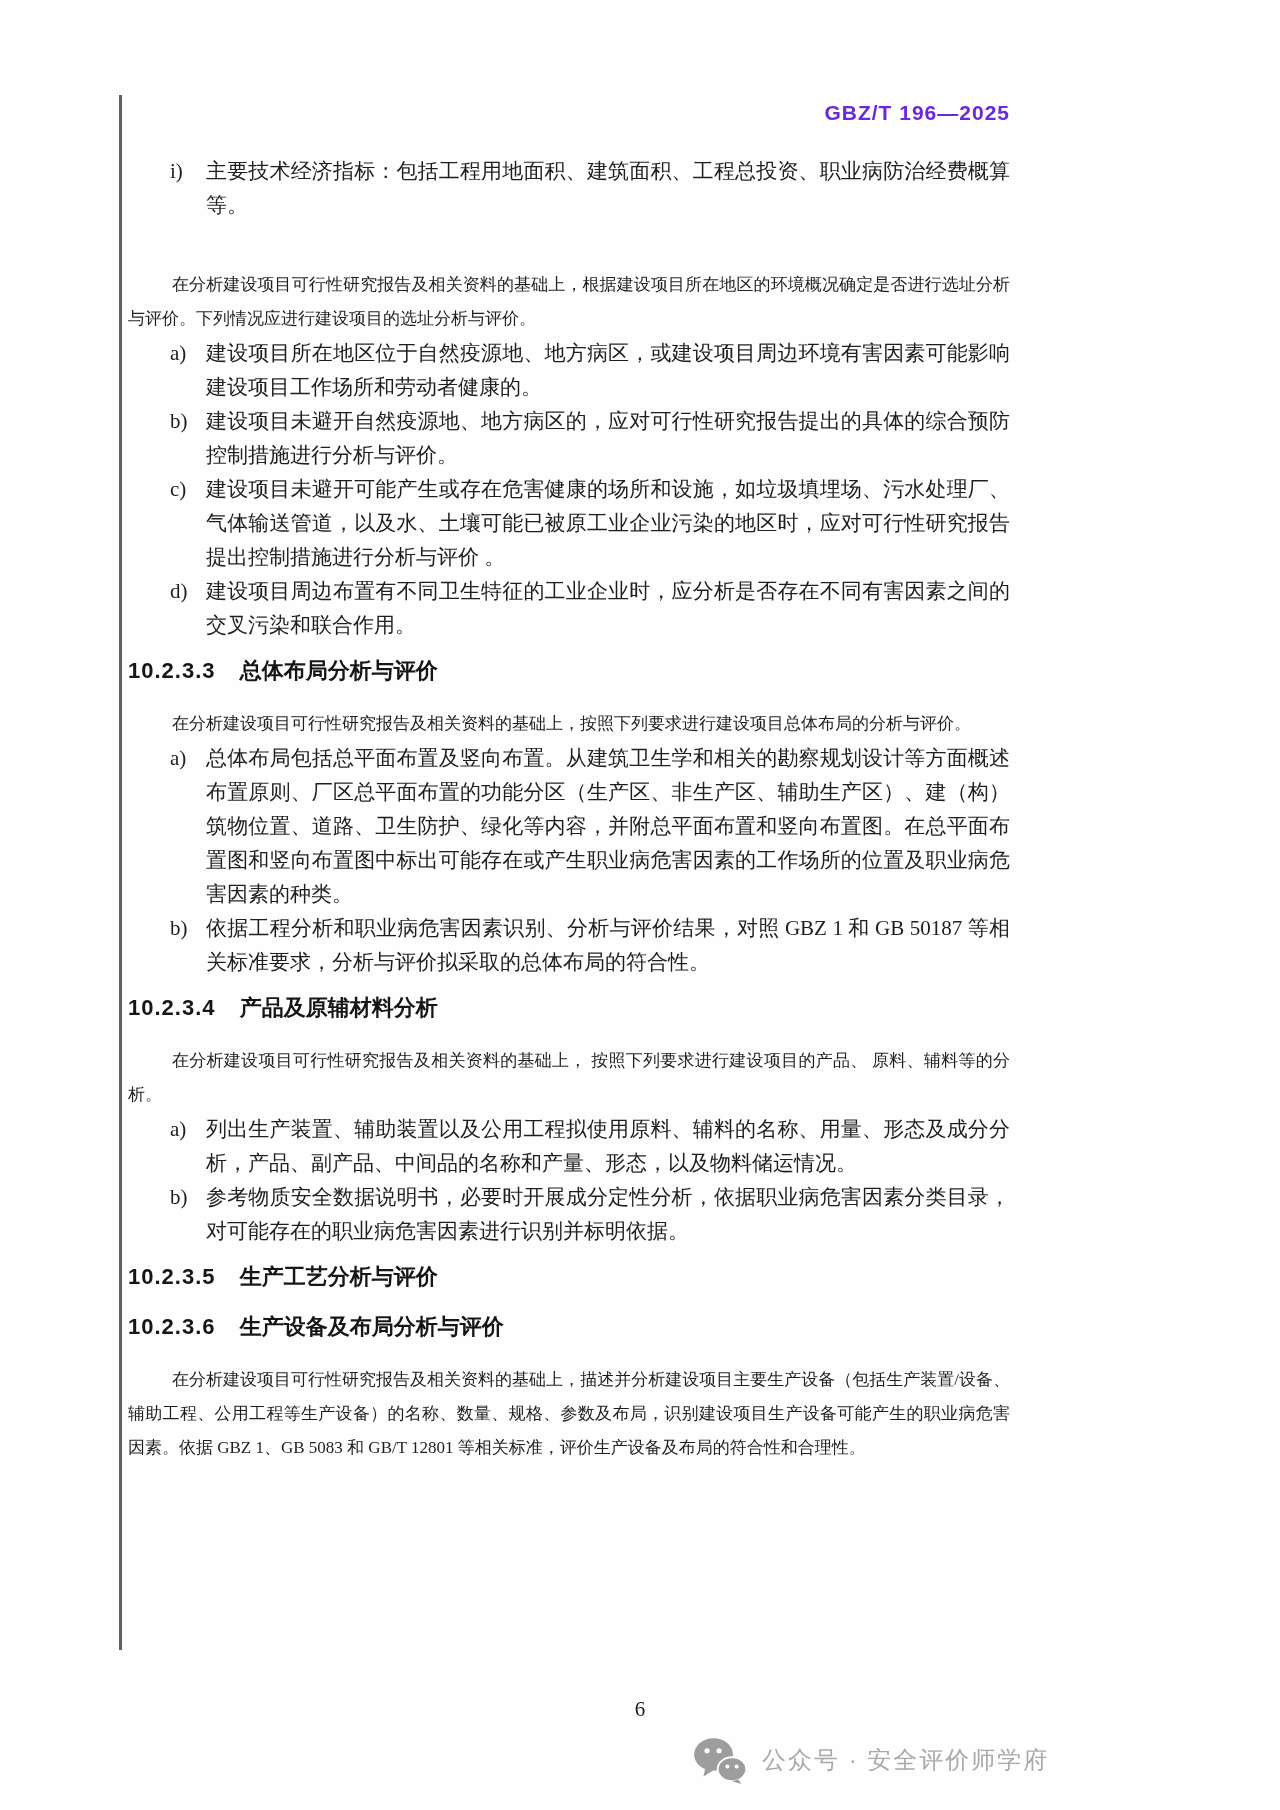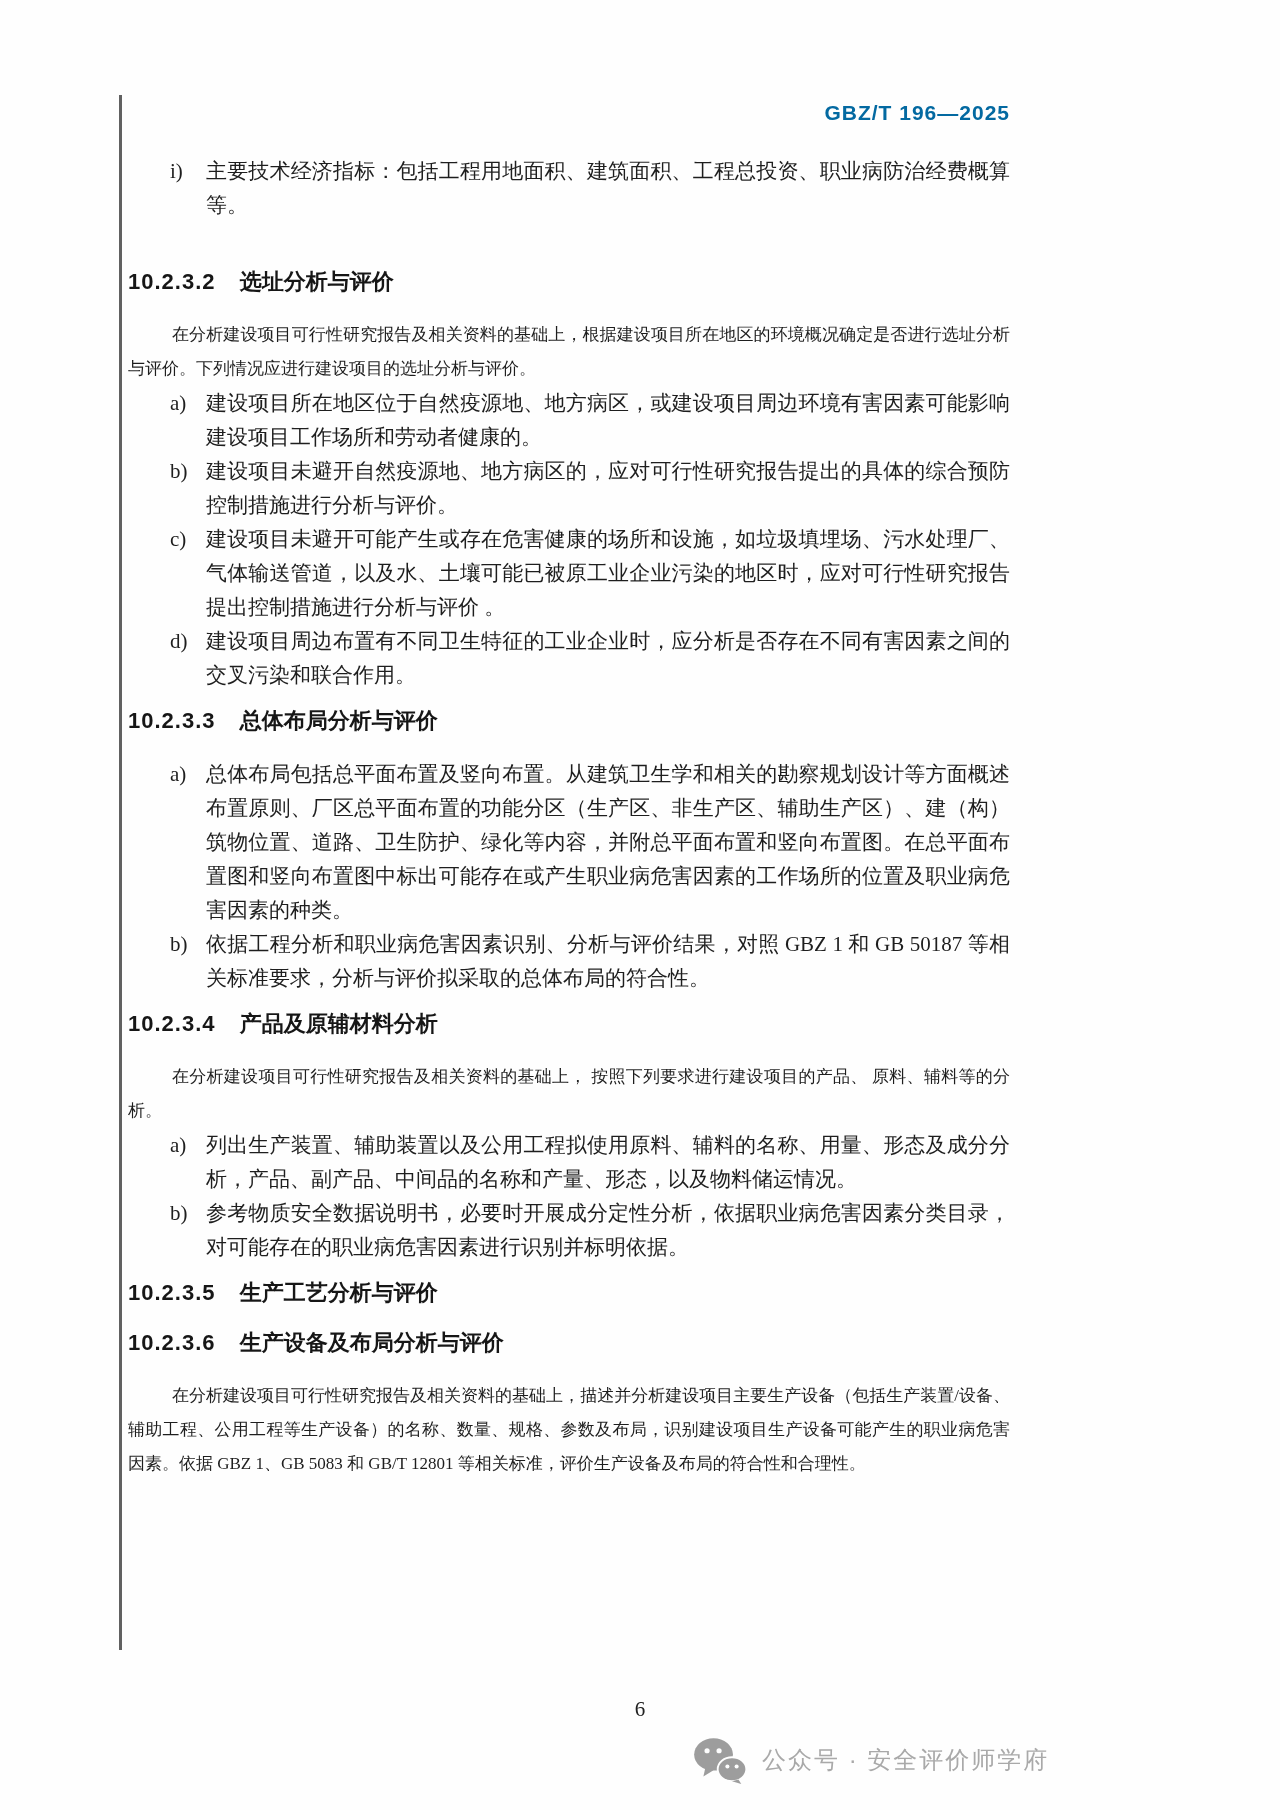--- a/index.html
+++ b/index.html
@@ -30,21 +30,21 @@
     width: 882px;
   }
   .doc-header {
     margin: 100px 0 0 0;
     text-align: right;
     font-family: "Liberation Sans", "DejaVu Sans", sans-serif;
     font-weight: bold;
     font-size: 21px;
     line-height: 26px;
     letter-spacing: 1px;
-    color: #0369a1;
+    color: #6d28d9;
   }
   .item {
     display: flex;
     font-size: 21px;
     line-height: 34px;
     margin: 0;
     padding-left: 42px;
   }
   .item-label { flex: none; width: 36px; }
   .item-text  { flex: 1; text-align: justify; }
@@ -101,24 +101,20 @@
 
   <div class="content">
 
     <div class="doc-header">GBZ/T 196—2025</div>
 
     <div class="item intro-item">
       <span class="item-label">i)</span>
       <span class="item-text">主要技术经济指标：包括工程用地面积、建筑面积、工程总投资、职业病防治经费概算等。</span>
     </div>
 
-    <h3 class="section-heading">
-      <span class="sec-num">10.2.3.2</span>
-      <span class="sec-title">选址分析与评价</span>
-    </h3>
     <p class="para">在分析建设项目可行性研究报告及相关资料的基础上，根据建设项目所在地区的环境概况确定是否进行选址分析与评价。下列情况应进行建设项目的选址分析与评价。</p>
     <div class="item">
       <span class="item-label">a)</span>
       <span class="item-text">建设项目所在地区位于自然疫源地、地方病区，或建设项目周边环境有害因素可能影响建设项目工作场所和劳动者健康的。</span>
     </div>
     <div class="item">
       <span class="item-label">b)</span>
       <span class="item-text">建设项目未避开自然疫源地、地方病区的，应对可行性研究报告提出的具体的综合预防控制措施进行分析与评价。</span>
     </div>
     <div class="item">
@@ -127,20 +123,21 @@
     </div>
     <div class="item">
       <span class="item-label">d)</span>
       <span class="item-text">建设项目周边布置有不同卫生特征的工业企业时，应分析是否存在不同有害因素之间的交叉污染和联合作用。</span>
     </div>
 
     <h3 class="section-heading">
       <span class="sec-num">10.2.3.3</span>
       <span class="sec-title">总体布局分析与评价</span>
     </h3>
+    <p class="para">在分析建设项目可行性研究报告及相关资料的基础上，按照下列要求进行建设项目总体布局的分析与评价。</p>
     <div class="item">
       <span class="item-label">a)</span>
       <span class="item-text">总体布局包括总平面布置及竖向布置。从建筑卫生学和相关的勘察规划设计等方面概述布置原则、厂区总平面布置的功能分区（生产区、非生产区、辅助生产区）、建（构）筑物位置、道路、卫生防护、绿化等内容，并附总平面布置和竖向布置图。在总平面布置图和竖向布置图中标出可能存在或产生职业病危害因素的工作场所的位置及职业病危害因素的种类。</span>
     </div>
     <div class="item">
       <span class="item-label">b)</span>
       <span class="item-text">依据工程分析和职业病危害因素识别、分析与评价结果，对照 GBZ 1 和 GB 50187 等相关标准要求，分析与评价拟采取的总体布局的符合性。</span>
     </div>
 
     <h3 class="section-heading">

